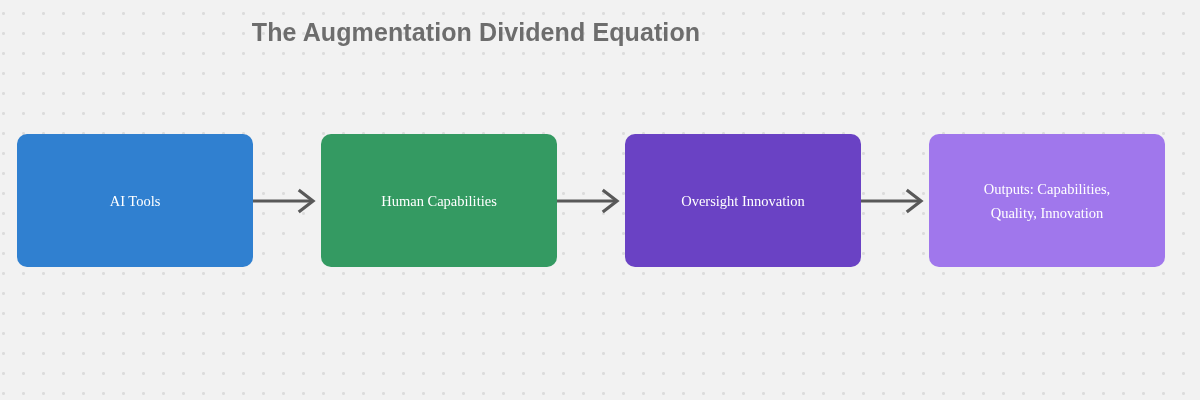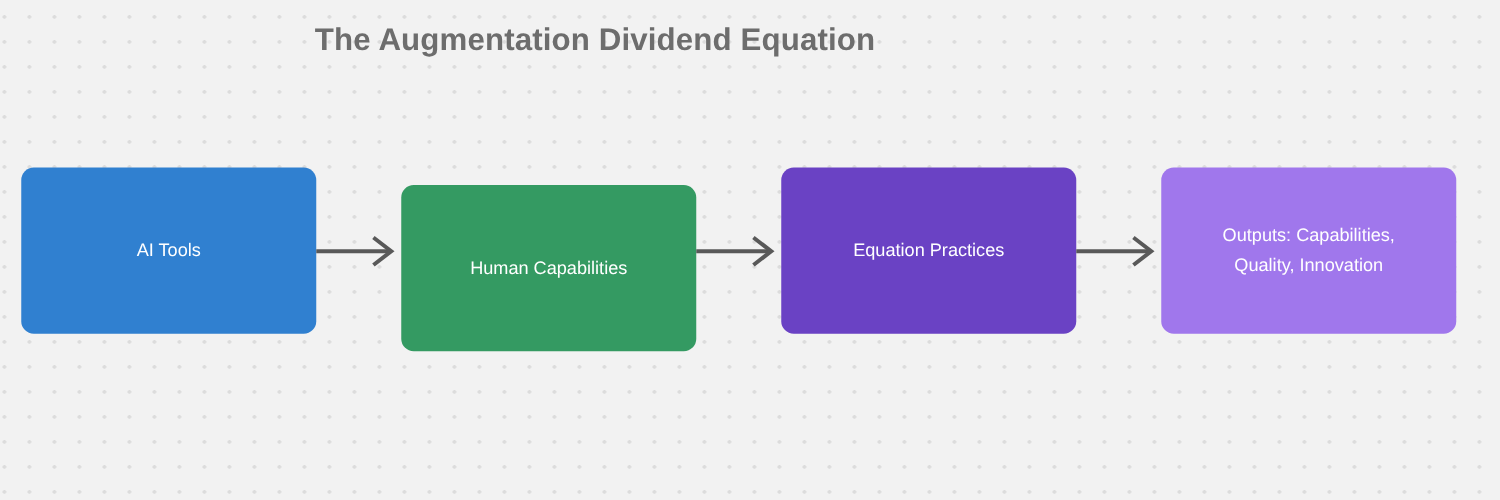--- a/index.html
+++ b/index.html
@@ -38,21 +38,22 @@
     white-space: nowrap;
   }
 
   .flow-row {
     position: absolute;
     top: 134px;
     left: 17px;
     width: 932px;
     height: 133px;
     display: flex;
-    align-items: flex-start;
+    align-items: flex-end;
+    font-family: Liberation Serif, serif;
   }
 
   .node-box {
     width: 236px;
     height: 133px;
     border-radius: 10px;
     display: flex;
     align-items: center;
     justify-content: center;
     box-sizing: border-box;
@@ -108,21 +109,21 @@
     </div>
 
     <div class="connector">
       <svg width="68" height="22" viewBox="0 0 68 22">
         <line x1="0" y1="11" x2="58" y2="11" stroke="#595959" stroke-width="3.2"></line>
         <polyline points="47,1 60,11 47,21" fill="none" stroke="#595959" stroke-width="3.2" stroke-linecap="square" stroke-linejoin="miter"></polyline>
       </svg>
     </div>
 
     <div class="node-box" id="node-2" style="background-color: rgb(106, 66, 196);">
-      <span class="node-label" style="color: rgb(255, 255, 255);">Equation Practices</span>
+      <span class="node-label" style="color: rgb(255, 255, 255);">Oversight Innovation</span>
     </div>
 
     <div class="connector">
       <svg width="68" height="22" viewBox="0 0 68 22">
         <line x1="0" y1="11" x2="58" y2="11" stroke="#595959" stroke-width="3.2"></line>
         <polyline points="47,1 60,11 47,21" fill="none" stroke="#595959" stroke-width="3.2" stroke-linecap="square" stroke-linejoin="miter"></polyline>
       </svg>
     </div>
 
     <div class="node-box" id="node-3" style="background-color: rgb(160, 119, 236);">

